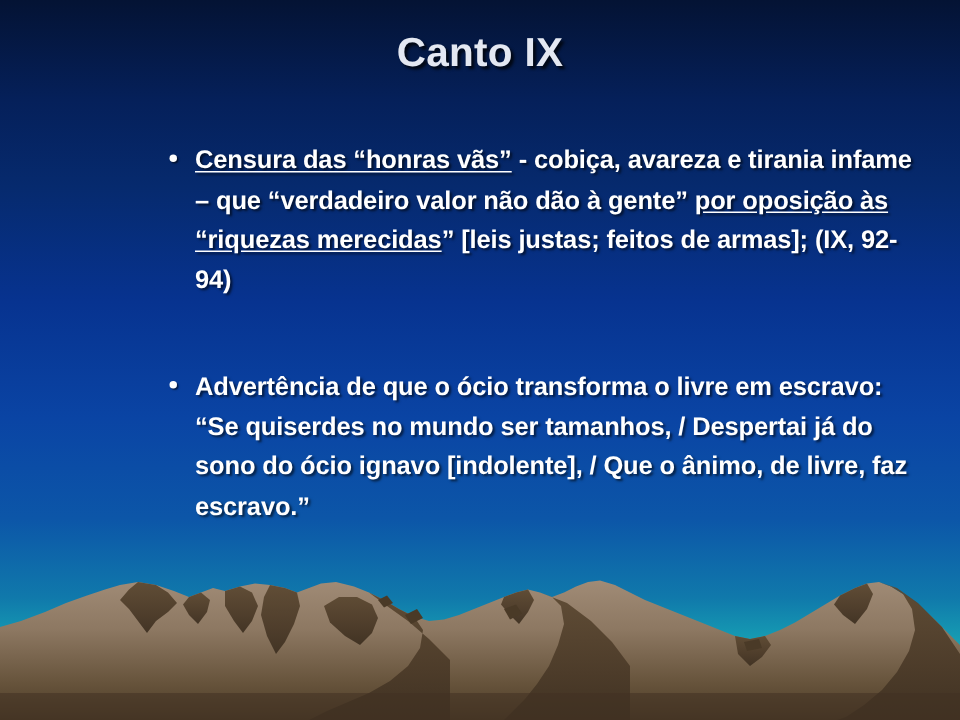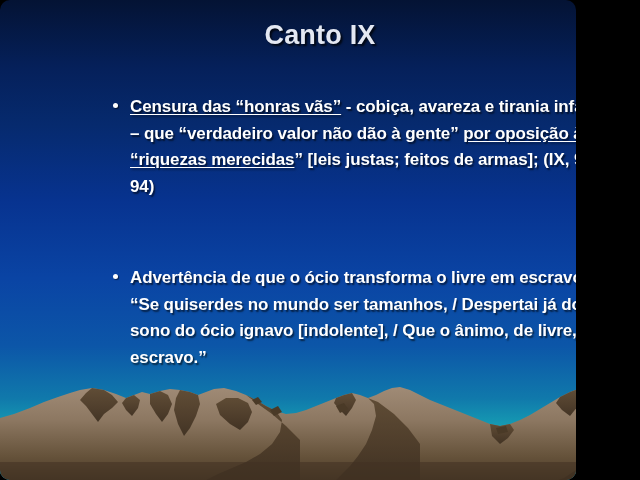--- a/index.html
+++ b/index.html
@@ -2,37 +2,36 @@
 <html><head>
 <meta charset="utf-8">
 <style>
   html, body {
     margin: 0;
     padding: 0;
     background: #000;
   }
   #slide {
     position: relative;
-    width: 576px;
+    width: 640px;
     height: 480px;
     overflow: hidden;
     font-family: "Liberation Sans", sans-serif;
     
     background: linear-gradient(to bottom,
         #041334 0%,
         #05205a 14%,
         #062a6e 26%,
         #073390 42%,
         #0a44a4 58%,
         #0c56a8 72%,
         #1079ab 83%,
         #17a3b4 90%,
         #19b9bd 94%,
         #1ec9c4 100%);
-    border-radius: 10px;
   }
 
   
   #sea-band {
     position: absolute;
     left: 0;
     top: 437px;
     width: 640px;
     height: 32px;
     background: linear-gradient(to bottom,
@@ -76,21 +75,21 @@
     position: relative;
     display: block;
     color: #ffffff;
     font-size: 17px;
     font-weight: bold;
     line-height: 26.5px;
     text-shadow: 1.5px 1.5px 1.6px rgba(0,0,0,0.6);
     padding-left: 18px;
     letter-spacing: -0.1px;
   }
-  .bullet + .bullet { margin-top: 65px; }
+  .bullet + .bullet { margin-top: 45px; }
   .bullet .dot {
     position: absolute;
     left: 1px;
     top: 9px;
     width: 5px;
     height: 5px;
     border-radius: 50%;
     background: #ffffff;
     box-shadow: 1px 1px 1px rgba(0,0,0,0.55);
   }

